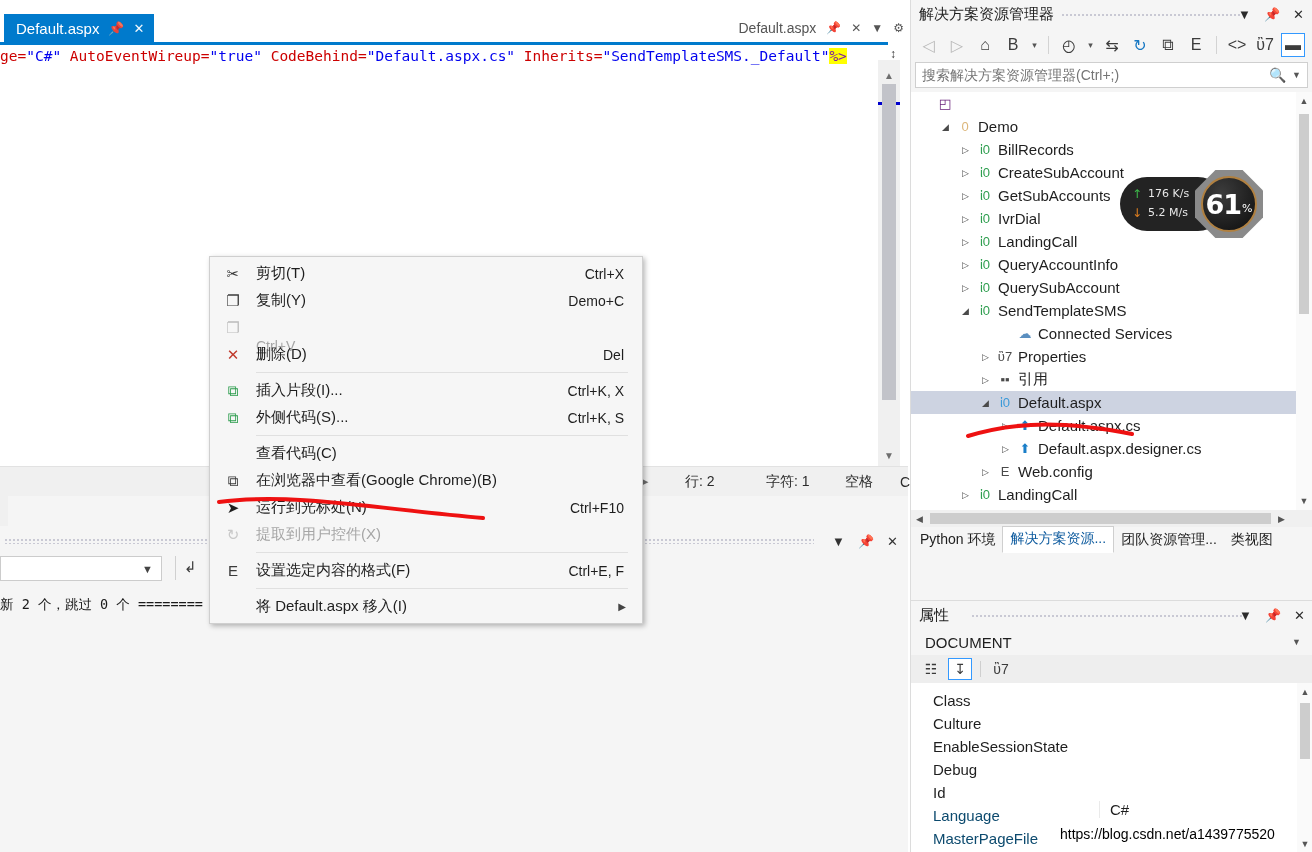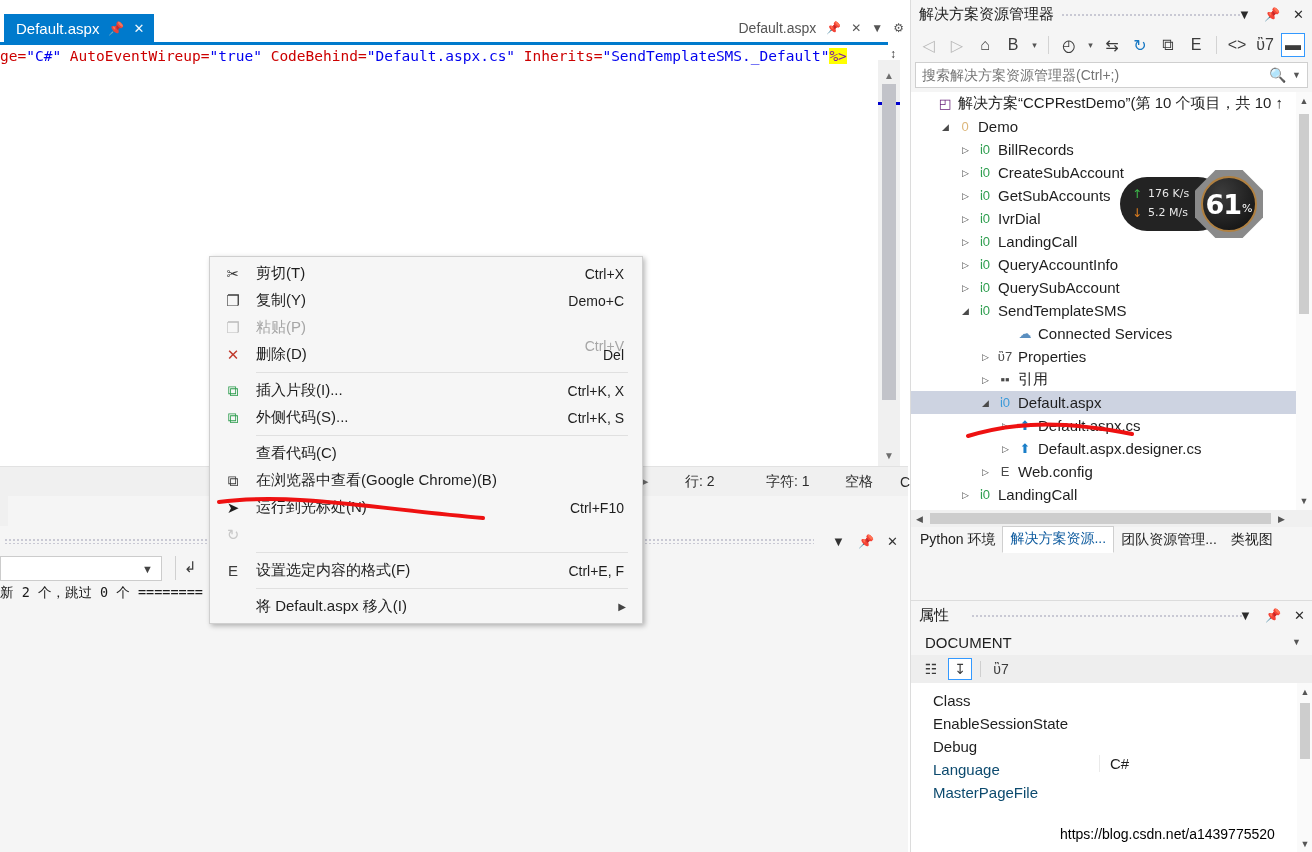--- a/index.html
+++ b/index.html
@@ -68,21 +68,21 @@
   #output-panel { position:absolute; left:0; top:496px; width:908px; height:356px; background:#f5f5f5; }
   .op-grip { position:absolute; left:4px; top:42px; width:810px; height:6px;
              background-image: radial-gradient(circle, #c9c9d4 1px, transparent 1.2px);
              background-size:4px 4px; }
   .op-ctl { position:absolute; right:10px; top:30px; height:30px; display:flex; align-items:center; gap:13px;
             font-size:13px; color:#333; }
   .op-combo { position:absolute; left:0; top:60px; width:162px; height:25px; background:#fff; border:1px solid #ccc;
               display:flex; align-items:center; justify-content:flex-end; padding-right:8px; font-size:11px; color:#444;}
   .op-sep { position:absolute; left:175px; top:60px; width:1px; height:24px; background:#d0d0d0; }
   .op-icon { position:absolute; left:184px; top:62px; font-size:15px; color:#3a3a3a; }
-  .op-text { position:absolute; left:0; top:88px; width:908px;
+  .op-text { position:absolute; left:0; top:100px; width:908px;
              font-family:"DejaVu Sans Mono","Liberation Mono",monospace; font-size:13.5px;
              color:#1a1a1a; white-space:pre; }
   .op-body { position:absolute; left:0; top:120px; width:908px; height:236px; background:#f5f5f5; }
   .op-left-strip{ position:absolute; left:0; top:0px; width:908px; height:30px; background:#f5f5f5;}
 
   
   #ctx-menu {
     position:absolute; left:209px; top:256px; width:434px;
     background:#f6f6f6; border:1px solid #cfcfcf;
     box-shadow:2px 2px 5px rgba(0,0,0,.28);
@@ -268,21 +268,20 @@
         <span class="mi-label">剪切(T)</span>
         <span class="mi-key">Ctrl+X</span>
       </div>
       <div class="mi">
         <span class="mi-ico ico-copy">❐</span>
         <span class="mi-label">复制(Y)</span>
         <span class="mi-key">Demo+C</span>
       </div>
       <div class="mi disabled">
         <span class="mi-ico ico-paste">❐</span>
-        <span class="mi-label">粘贴(P)</span>
         <span class="mi-key">Ctrl+V</span>
       </div>
       <div class="mi">
         <span class="mi-ico ico-del">✕</span>
         <span class="mi-label">删除(D)</span>
         <span class="mi-key">Del</span>
       </div>
       <div class="mi-sep"></div>
       <div class="mi">
         <span class="mi-ico ico-snip">⧉</span>
@@ -305,20 +304,21 @@
         <span class="mi-label">在浏览器中查看(Google Chrome)(B)</span>
         <span class="mi-key"></span>
       </div>
       <div class="mi">
         <span class="mi-ico ico-run">➤</span>
         <span class="mi-label">运行到光标处(N)</span>
         <span class="mi-key">Ctrl+F10</span>
       </div>
       <div class="mi disabled">
         <span class="mi-ico ico-extract">↻</span>
+        <span class="mi-label">提取到用户控件(X)</span>
         <span class="mi-key"></span>
       </div>
       <div class="mi-sep"></div>
       <div class="mi">
         <span class="mi-ico ico-fmt">὜E</span>
         <span class="mi-label">设置选定内容的格式(F)</span>
         <span class="mi-key">Ctrl+E, F</span>
       </div>
       <div class="mi-sep"></div>
       <div class="mi">
@@ -370,21 +370,20 @@
     <div class="se-search">
       <input type="text" placeholder="搜索解决方案资源管理器(Ctrl+;)" style="">
       <span class="mag">🔍</span>
       <span class="cv">▼</span>
     </div>
 
     <div class="tree" id="se-tree">
       <div class="trow" style="padding-left: 6px;">
           <span class="exp"></span>
           <span class="ti ic-sln">◰</span>
-          <span class="tlabel">解决方案“CCPRestDemo”(第 10 个项目，共 10 ↑</span>
         </div>
         <div class="trow" style="padding-left: 26px;">
           <span class="exp">◢</span>
           <span class="ti ic-folder">὜0</span>
           <span class="tlabel">Demo</span>
         </div>
         <div class="trow" style="padding-left: 46px;">
           <span class="exp">▷</span>
           <span class="ti ic-web">ἱ0</span>
           <span class="tlabel">BillRecords</span>
@@ -507,25 +506,33 @@
           <span class="pb sel">↧</span>
           <span class="psep"></span>
           <span class="pb">ὒ7</span>
         </div>
       <div class="prop-grid" id="prop-grid">
         <div class="prow">
             <span class="pname">Class</span>
             <span class="pval"></span>
           </div>
           <div class="prow">
+            <span class="pname">Culture</span>
+            <span class="pval"></span>
+          </div>
+          <div class="prow">
             <span class="pname">EnableSessionState</span>
             <span class="pval"></span>
           </div>
           <div class="prow">
             <span class="pname">Debug</span>
+            <span class="pval"></span>
+          </div>
+          <div class="prow">
+            <span class="pname">Id</span>
             <span class="pval"></span>
           </div>
           <div class="prow dim">
             <span class="pname">Language</span>
             <span class="pval">C#</span>
           </div>
           <div class="prow dim">
             <span class="pname">MasterPageFile</span>
             <span class="pval"></span>
           </div>

